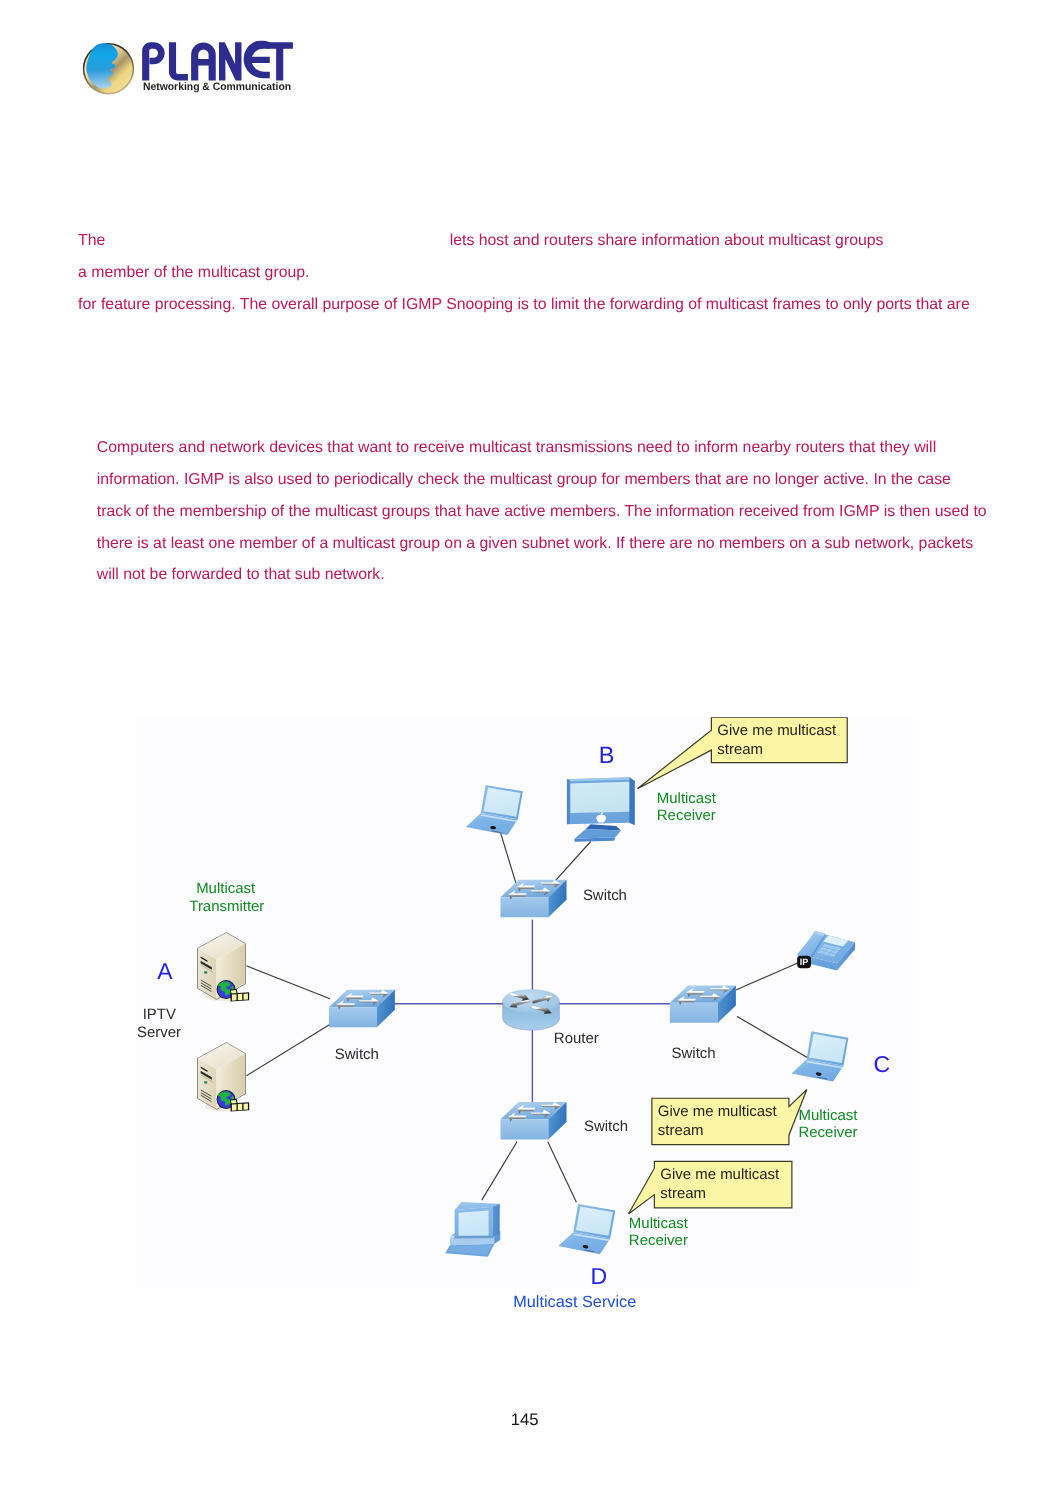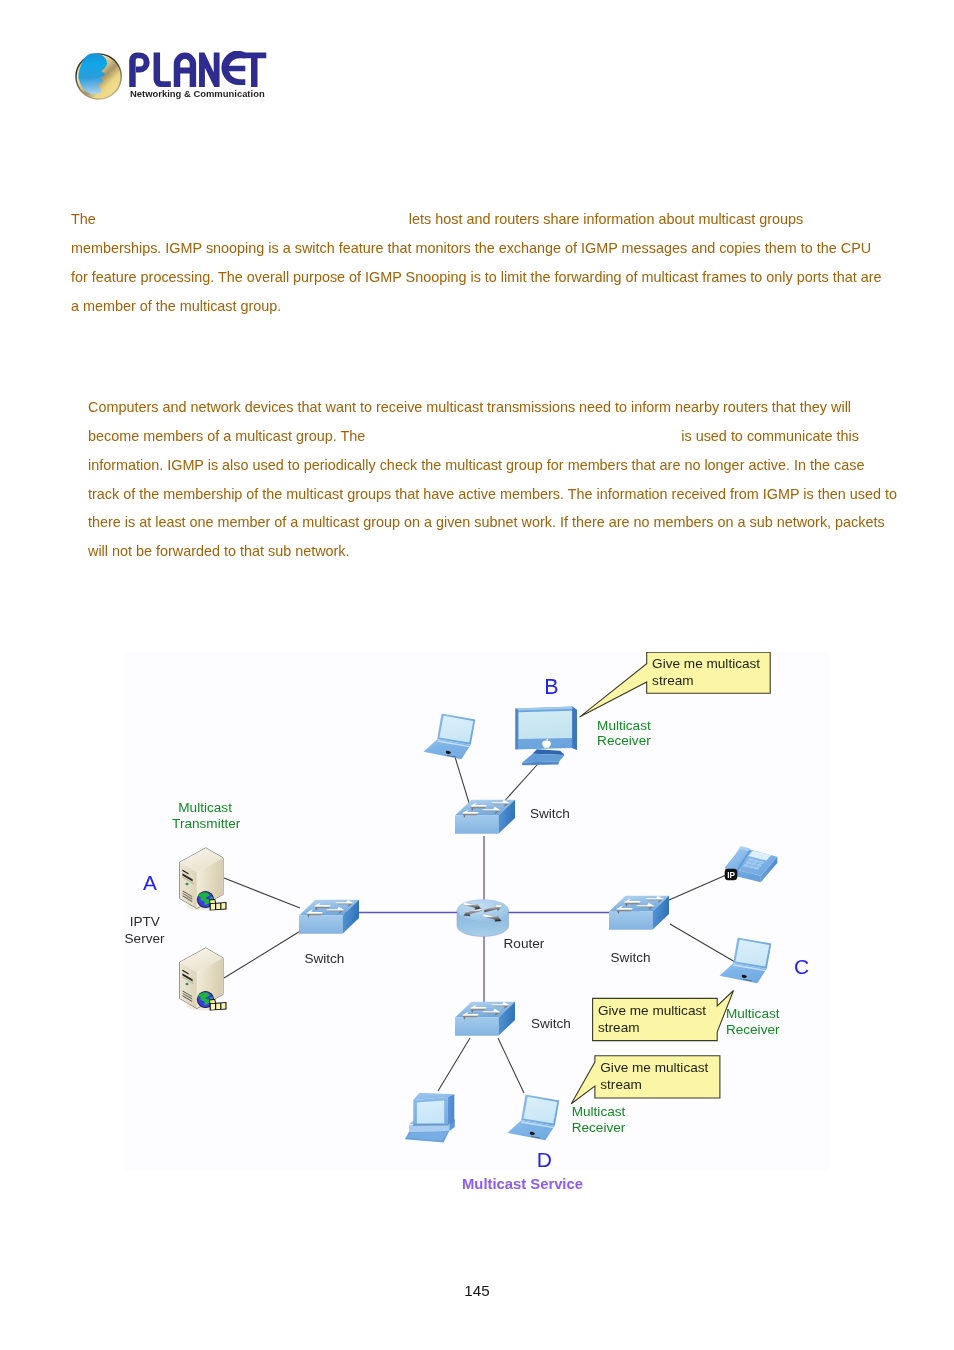--- a/index.html
+++ b/index.html
@@ -2,36 +2,36 @@
 <html><head>
 <meta charset="utf-8">
 <title>Multicast Service</title>
 <style>
   html,body{margin:0;padding:0;}
   body{width:954px;height:1350px;background:#ffffff;font-family:"Liberation Sans",sans-serif;color:#1a1a1a;position:relative;overflow:hidden;}
   .page{position:absolute;left:0;top:0;width:954px;height:1350px;}
 
 
   
-  #logo{position:absolute;left:71px;top:47px;width:200px;height:56px;text-decoration:underline;}
+  #logo{position:absolute;left:71px;top:33px;width:200px;height:56px;text-decoration:underline;}
   #logo .sphere{position:absolute;left:3.6px;top:4.8px;width:47.2px;height:49.0px;}
   #logo .wordmark{position:absolute;left:58.3px;top:4.2px;width:137.5px;height:36.9px;}
   #logo .tagline{position:absolute;left:58.5px;top:41.2px;font-family:"Liberation Sans",sans-serif;font-weight:bold;font-size:9.9px;color:#231f20;letter-spacing:0px;white-space:nowrap;transform:scaleX(0.955);transform-origin:0 0;}
 
   
-  .para{position:absolute;font-size:14.4px;color:#a16207;}
+  .para{position:absolute;font-size:14.4px;color:#be185d;}
   .tline{height:28.85px;line-height:28.85px;white-space:pre;}
   #para1{left:71px;top:205px;width:815px;}
   #para2{left:88px;top:393px;width:815px;}
   .gap{display:inline-block;}
 
   
   #figure{position:absolute;left:124px;top:652px;width:706px;height:519px;background:#fdfdff;}
   #figure svg text{font-family:"Liberation Sans",sans-serif;}
-  #caption{position:absolute;left:124px;top:1176px;width:797px;text-align:center;font-size:14.8px;color:#8b5cf6;font-weight:bold;}
+  #caption{position:absolute;left:124px;top:1176px;width:797px;text-align:center;font-size:14.8px;color:#1d4ed8;}
   #pageno{position:absolute;left:0px;top:1282px;width:954px;text-align:center;font-size:15.2px;color:#161616;}
 </style>
 </head>
 <body>
 
 <div class="page">
   <div id="logo">
     <svg class="sphere" viewBox="0 0 100 100">
       <defs>
         <linearGradient id="gGold" x1="0.08" y1="0.05" x2="0.95" y2="0.95">
@@ -69,27 +69,25 @@
         <path d="M42.8 34.4 V12.1 a10.7 10.7 0 0 1 21.4 0 V34.4 h-6.2 V21.4 h-9.0 v-5.7 h9.0 v-3.6 a4.5 4.5 0 0 0 -9.0 0 V34.4 Z"></path>
         <path d="M67.0 34.4 V1.2 h5.1 l8.9 18.9 V1.2 h5.6 V34.4 h-5.1 L72.6 15.8 V34.4 Z"></path>
         <path d="M111.2 1.2 v5.6 h-5.4 a11.0 11.0 0 0 0 -10.2 7.1 h15.6 v5.4 h-15.6 a11.0 11.0 0 0 0 10.2 7.5 h5.4 v5.6 h-6.2 a16.6 16.6 0 0 1 0 -33.2 Z"></path>
         <path d="M108.3 1.2 h23.0 v5.6 h-8.4 V34.4 h-6.2 V6.8 h-8.4 Z"></path>
       </g>
     </svg>
     <div class="tagline">Networking &amp; Communication</div>
   </div>
   <div class="para" id="para1">
       <div class="tline"><span>The</span><span class="gap" style="width: 313px;"></span><span>lets host and routers share information about multicast groups</span></div>
-      <div class="tline"><span>memberships. IGMP snooping is a switch feature that monitors the exchange of IGMP messages and copies them to the CPU</span></div>
+      <div class="tline"><span>a member of the multicast group.</span></div>
       <div class="tline"><span>for feature processing. The overall purpose of IGMP Snooping is to limit the forwarding of multicast frames to only ports that are</span></div>
-      <div class="tline"><span>a member of the multicast group.</span></div>
     </div>
   <div class="para" id="para2">
       <div class="tline"><span>Computers and network devices that want to receive multicast transmissions need to inform nearby routers that they will</span></div>
-      <div class="tline"><span>become members of a multicast group. The</span><span class="gap" style="width: 316px;"></span><span>is used to communicate this</span></div>
       <div class="tline"><span>information. IGMP is also used to periodically check the multicast group for members that are no longer active. In the case</span></div>
       <div class="tline"><span>track of the membership of the multicast groups that have active members. The information received from IGMP is then used to</span></div>
       <div class="tline"><span>there is at least one member of a multicast group on a given subnet work. If there are no members on a sub network, packets</span></div>
       <div class="tline"><span>will not be forwarded to that sub network.</span></div>
     </div>
   <div id="figure">
 <svg id="diagram" viewBox="0 0 706 519" width="706" height="519">
 <defs>
 <linearGradient id="swTop" x1="0.1" y1="0" x2="0.5" y2="1">
             <stop offset="0%" stop-color="#b3d3ef"></stop>

